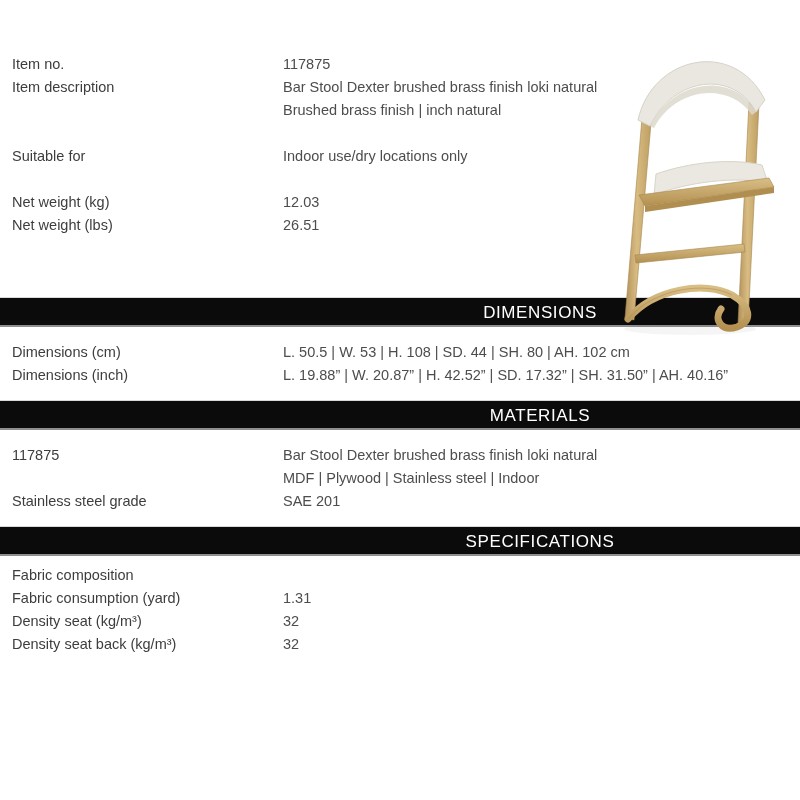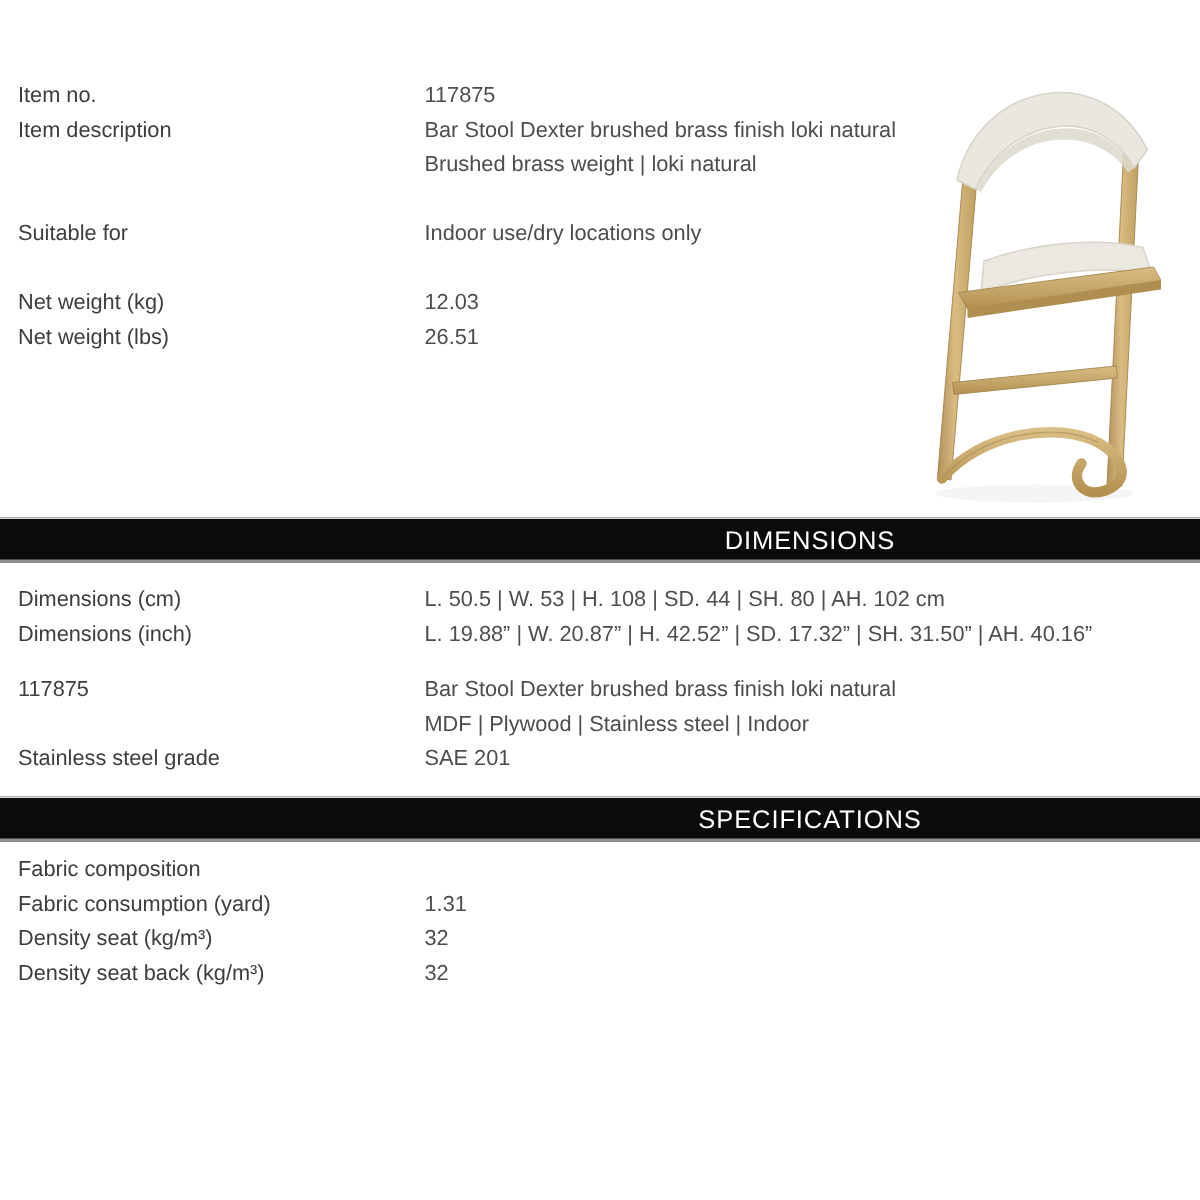--- a/index.html
+++ b/index.html
@@ -22,21 +22,21 @@
 
   .section-bar {
     width:800px; height:30px; background:#0b0b0b;
     border-top:1px solid #d9d9d9; border-bottom:2px solid #8f8f8f;
   }
   .section-bar .title {
     display:block; margin-left:280px; width:520px;
     text-align:center; color:#ffffff; font-size:17px; line-height:30px;
     letter-spacing:0.6px; font-weight:400;
   }
-  .bar-dimensions { margin-top:108px; }
+  .bar-dimensions { margin-top:60px; }
   .bar-materials  { margin-top:13px; }
   .bar-specs      { margin-top:13px; }
 
   .dim-rows  { padding-top:14px; }
   .mat-rows  { padding-top:14px; }
   .spec-rows { padding-top:8px; }
 
   .photo {
     position:absolute; top:48px; left:618px; width:172px; height:290px;
   }
@@ -50,21 +50,21 @@
     <div class="row">
       <span class="lbl">Item no.</span>
       <span class="val">117875</span>
     </div>
     <div class="row">
       <span class="lbl">Item description</span>
       <span class="val">Bar Stool Dexter brushed brass finish loki natural</span>
     </div>
     <div class="row">
       <span class="lbl"></span>
-      <span class="val">Brushed brass weight | loki natural</span>
+      <span class="val">Brushed brass finish | inch natural</span>
     </div>
     <div class="spacer"></div>
     <div class="row">
       <span class="lbl">Suitable for</span>
       <span class="val">Indoor use/dry locations only</span>
     </div>
     <div class="spacer"></div>
     <div class="row">
       <span class="lbl">Net weight (kg)</span>
       <span class="val">12.03</span>
@@ -82,20 +82,23 @@
     <div class="row">
       <span class="lbl">Dimensions (cm)</span>
       <span class="val">L. 50.5 | W. 53 | H. 108 | SD. 44 | SH. 80 | AH. 102 cm</span>
     </div>
     <div class="row">
       <span class="lbl">Dimensions (inch)</span>
       <span class="val">L. 19.88” | W. 20.87” | H. 42.52” | SD. 17.32” | SH. 31.50” | AH. 40.16”</span>
     </div>
   </div>
 
+  <div class="section-bar bar-materials">
+    <span class="title">MATERIALS</span>
+  </div>
   <div class="rows mat-rows">
     <div class="row">
       <span class="lbl">117875</span>
       <span class="val">Bar Stool Dexter brushed brass finish loki natural</span>
     </div>
     <div class="row">
       <span class="lbl"></span>
       <span class="val">MDF | Plywood | Stainless steel | Indoor</span>
     </div>
     <div class="row">

